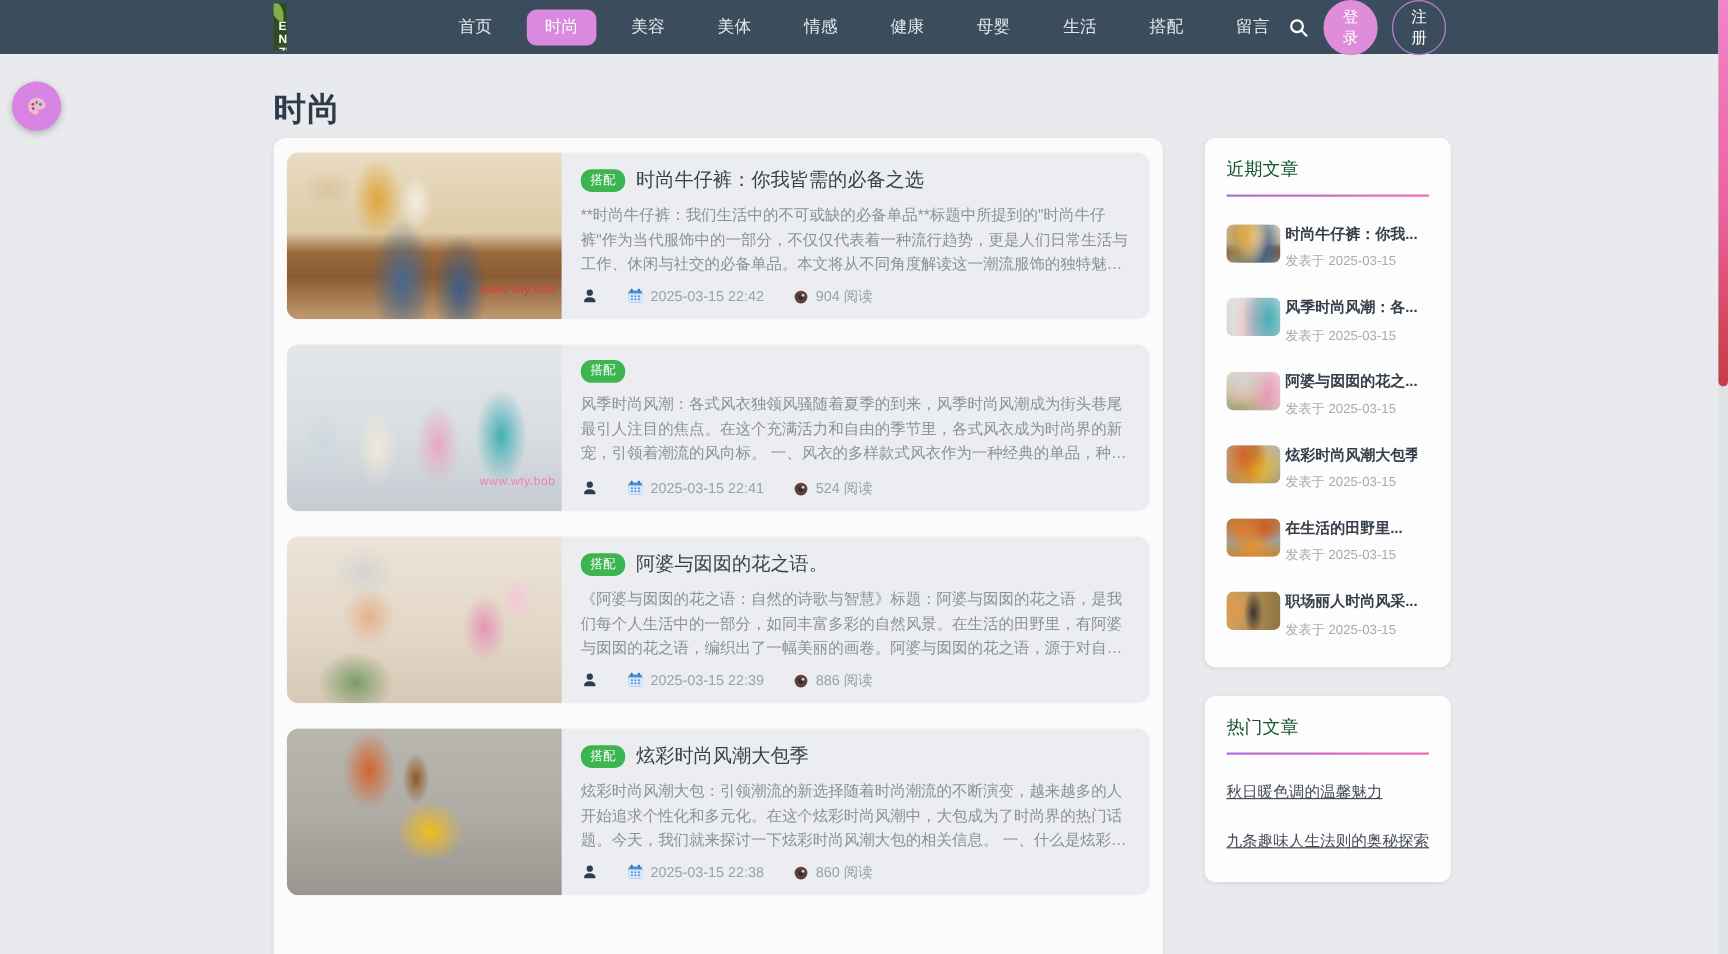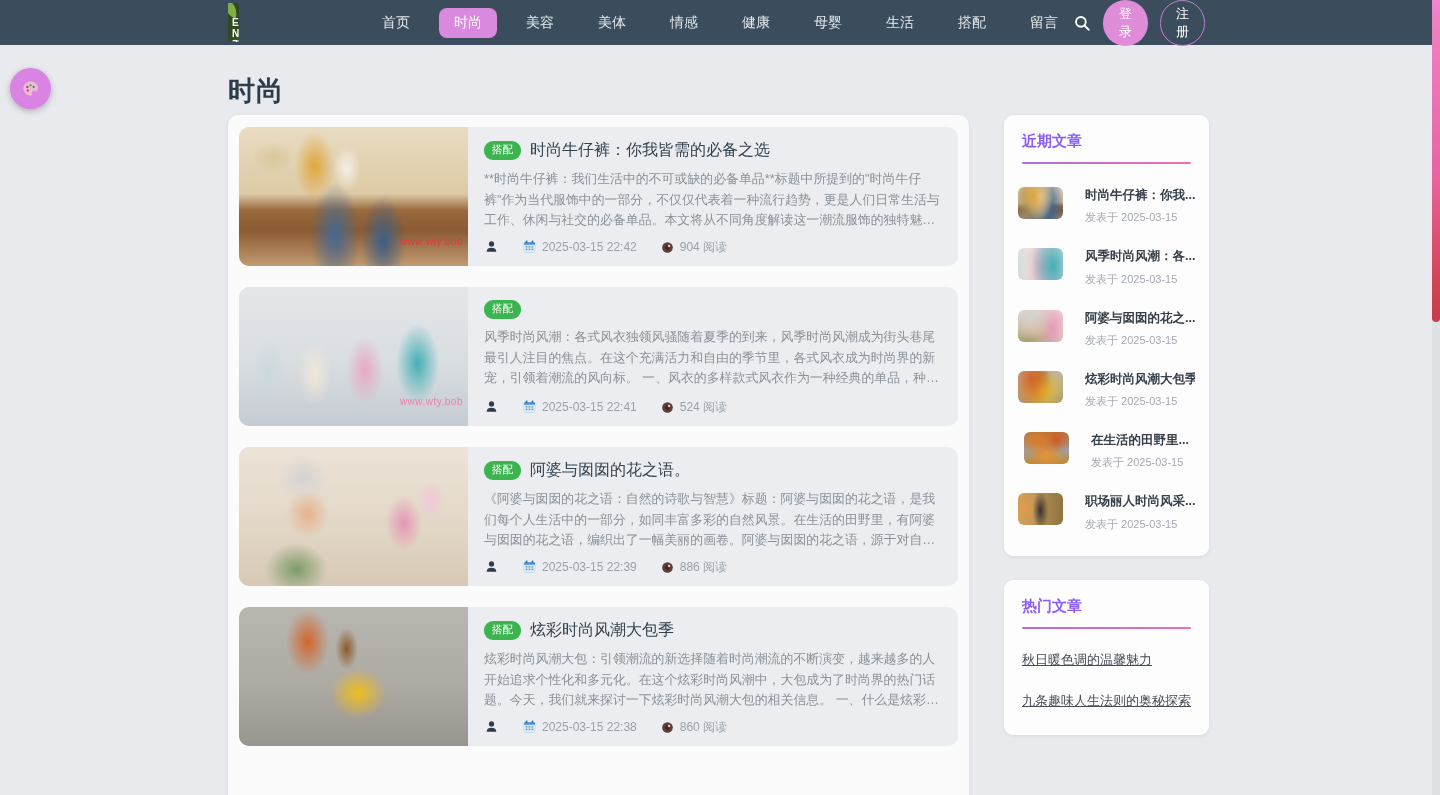--- a/index.html
+++ b/index.html
@@ -84,23 +84,23 @@
   .card-meta { margin-top:auto; display:flex; align-items:flex-start; gap:7px; font-size:12px; color:#99a1aa; }
   .meta-group { display:flex; align-items:center; gap:5px; margin-right:16px; }
   .icon-16 { width:15px; height:15px; display:inline-block; }
 
   
   .sidebar { width:205px; }
   .side-box {
     background:#fdfdfe; border-radius:9px; padding:17px 18px 24px;
     box-shadow:0 1px 4px rgba(0,0,0,.07); margin-bottom:24px;
   }
-  .side-title { font-size:15px; font-weight:bold; color:#8b5cf6; }
+  .side-title { font-size:15px; font-weight:normal; color:#14532d; }
   .side-underline { height:2px; margin-top:11px; background:linear-gradient(90deg,#b06fd8,#ef6fb4); border-radius:1px; }
-  .recent-item { display:flex; gap:22px; margin-top:23px; cursor:pointer;justify-content:center; }
+  .recent-item { display:flex; gap:4px; margin-top:23px; cursor:pointer; }
   .s-thumb { width:45px; min-width:45px; height:32px; border-radius:6px; }
   .r-title { font-size:12.5px; color:#37404a; font-weight:600; line-height:1.3;
     white-space:nowrap; overflow:hidden; max-width:110px; }
   .r-date { font-size:11px; color:#a6aab2; margin-top:7px; }
   .hot-item { font-size:13px; color:#474d55; line-height:1.65; margin-top:20px; cursor:pointer;text-decoration:underline; }
 
   
   .img-jeans {
     background:
       radial-gradient(28px 48px at 33% 28%, #e0a63c 0%, rgba(224,166,60,0) 72%),

